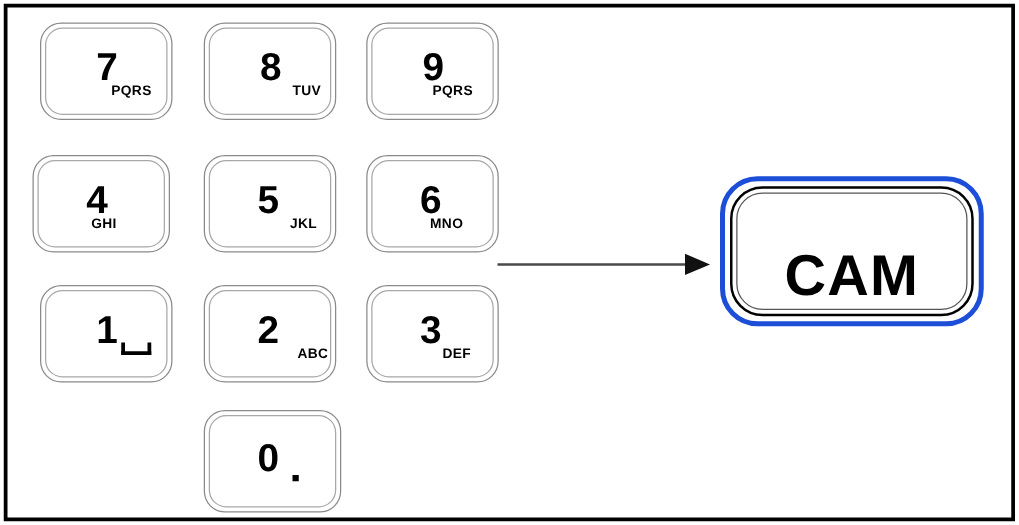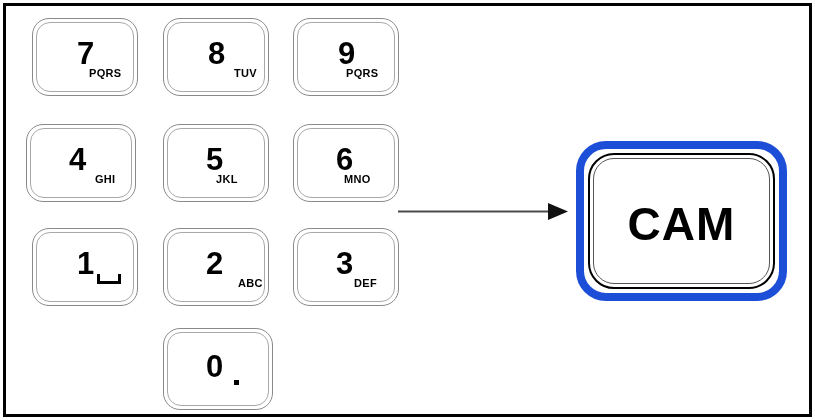--- a/index.html
+++ b/index.html
@@ -95,22 +95,22 @@
   .key .key-digit { left: 36px; top: 14px; }
   .key .key-sub   { left: 52px; top: 44px; }
 
   
   .key.k7 .key-digit { left: 38px; }
   .key.k7 .key-sub   { left: 50px; }
   .key.k8 .key-digit { left: 38px; }
   .key.k8 .key-sub   { left: 64px; }
   .key.k9 .key-digit { left: 38px; }
   .key.k9 .key-sub   { left: 46px; }
-  .key.k4 .key-sub   { left: 40px; margin-left: 22px; }
-  .key.k5 .key-sub   { left: 46px; }
+  .key.k4 .key-sub   { left: 40px; }
+  .key.k5 .key-sub   { left: 62px; }
   .key.k6 .key-sub   { left: 44px; }
   .key.k2 .key-sub   { left: 68px; }
   .key.k3 .key-sub   { left: 54px; }
 
   
   .key.k1 .key-digit { left: 38px; top: 14px; }
   .space-glyph {
     position: absolute;
     left: 58px;
     top: 40px;
@@ -132,24 +132,24 @@
     height: 5px;
     background: #000000;
   }
 
   
   #cam-button {
     position: absolute;
     left: 576px;
     top: 141px;
     width: 211px;
-    height: 160px;
-    box-sizing: border-box;
-    background: #ffffff;
-    border: 8px solid #1d4ed8;
+    height: 120px;
+    box-sizing: border-box;
+    background: #ffffff;
+    border: 4px solid #1d4ed8;
     border-radius: 30px;
   }
   #cam-button .cam-ring2 {
     position: absolute;
     left: 4px;
     top: 4px;
     right: 4px;
     bottom: 4px;
     border: 2px solid #000000;
     border-radius: 26px;

